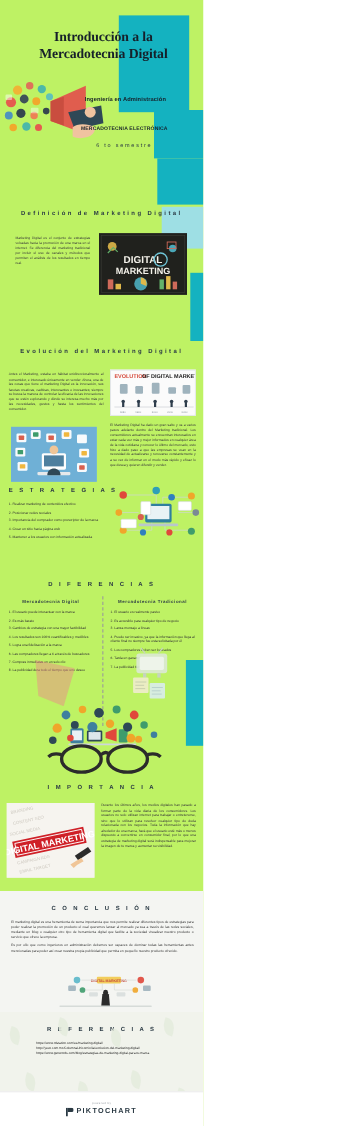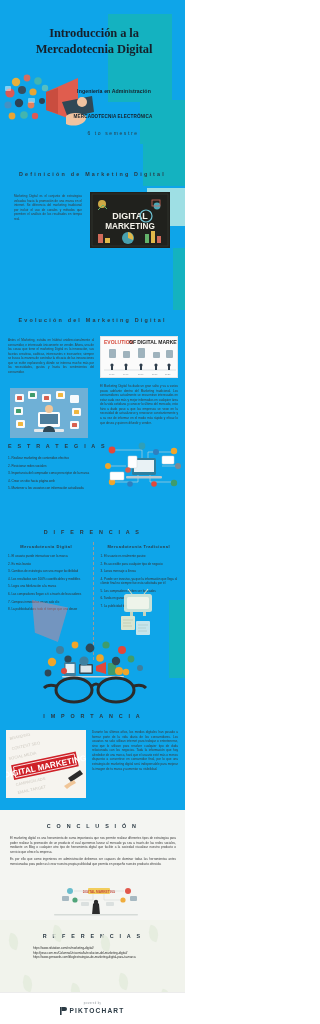--- a/index.html
+++ b/index.html
@@ -7,21 +7,21 @@
     width: 185px;
     height: 1024px;
     background: #ffffff;
     font-family: "Liberation Sans", sans-serif;
     overflow: hidden;
   }
   .page {
     position: relative;
     width: 185px;
     height: 1024px;
-    background: #0ea5e9;
+    background: #bef264;
     overflow: hidden;
   }
 
   
   .blk { position: absolute; }
 
   #hero-block   { left: 108px; top: 14px;  width: 64px;  height: 88px; background:#14b2c0; }
   #hero-block2  { left: 140px; top: 100px; width: 45px;  height: 44px; background:#14b2c0; }
   #accent-1     { left: 143px; top: 144px; width: 42px;  height: 42px; background:#14b2c0; }
   #accent-2     { left: 147px; top: 188px; width: 38px;  height: 38px; background:#9edfe4; }
@@ -87,21 +87,21 @@
 
   
   .body-txt {
     font-size: 3.05px;
     line-height: 1.5;
     color: #3a3a3a;
     text-align: justify;
   }
 
   
-  #sec-definicion { position: absolute; left: 0; top: 170px; width: 185px; }
+  #sec-definicion { position: absolute; left: 0; top: 190px; width: 185px; }
   #def-head { margin: 0 14px; }
   #def-text { position: absolute; left: 14px; top: 24px; width: 68px; }
   #def-img  { position: absolute; left: 90px; top: 22px; width: 80px; height: 56px;
               background: #1d1d1b; overflow: hidden; }
 
   
   #sec-evolucion { position: absolute; left: 0; top: 316px; width: 185px; }
   #evo-head { margin: 0 10px; }
   #evo-text-left { position: absolute; left: 8px; top: 22px; width: 86px; }
   #evo-img-right { position: absolute; left: 100px; top: 20px; width: 78px; height: 42px;

